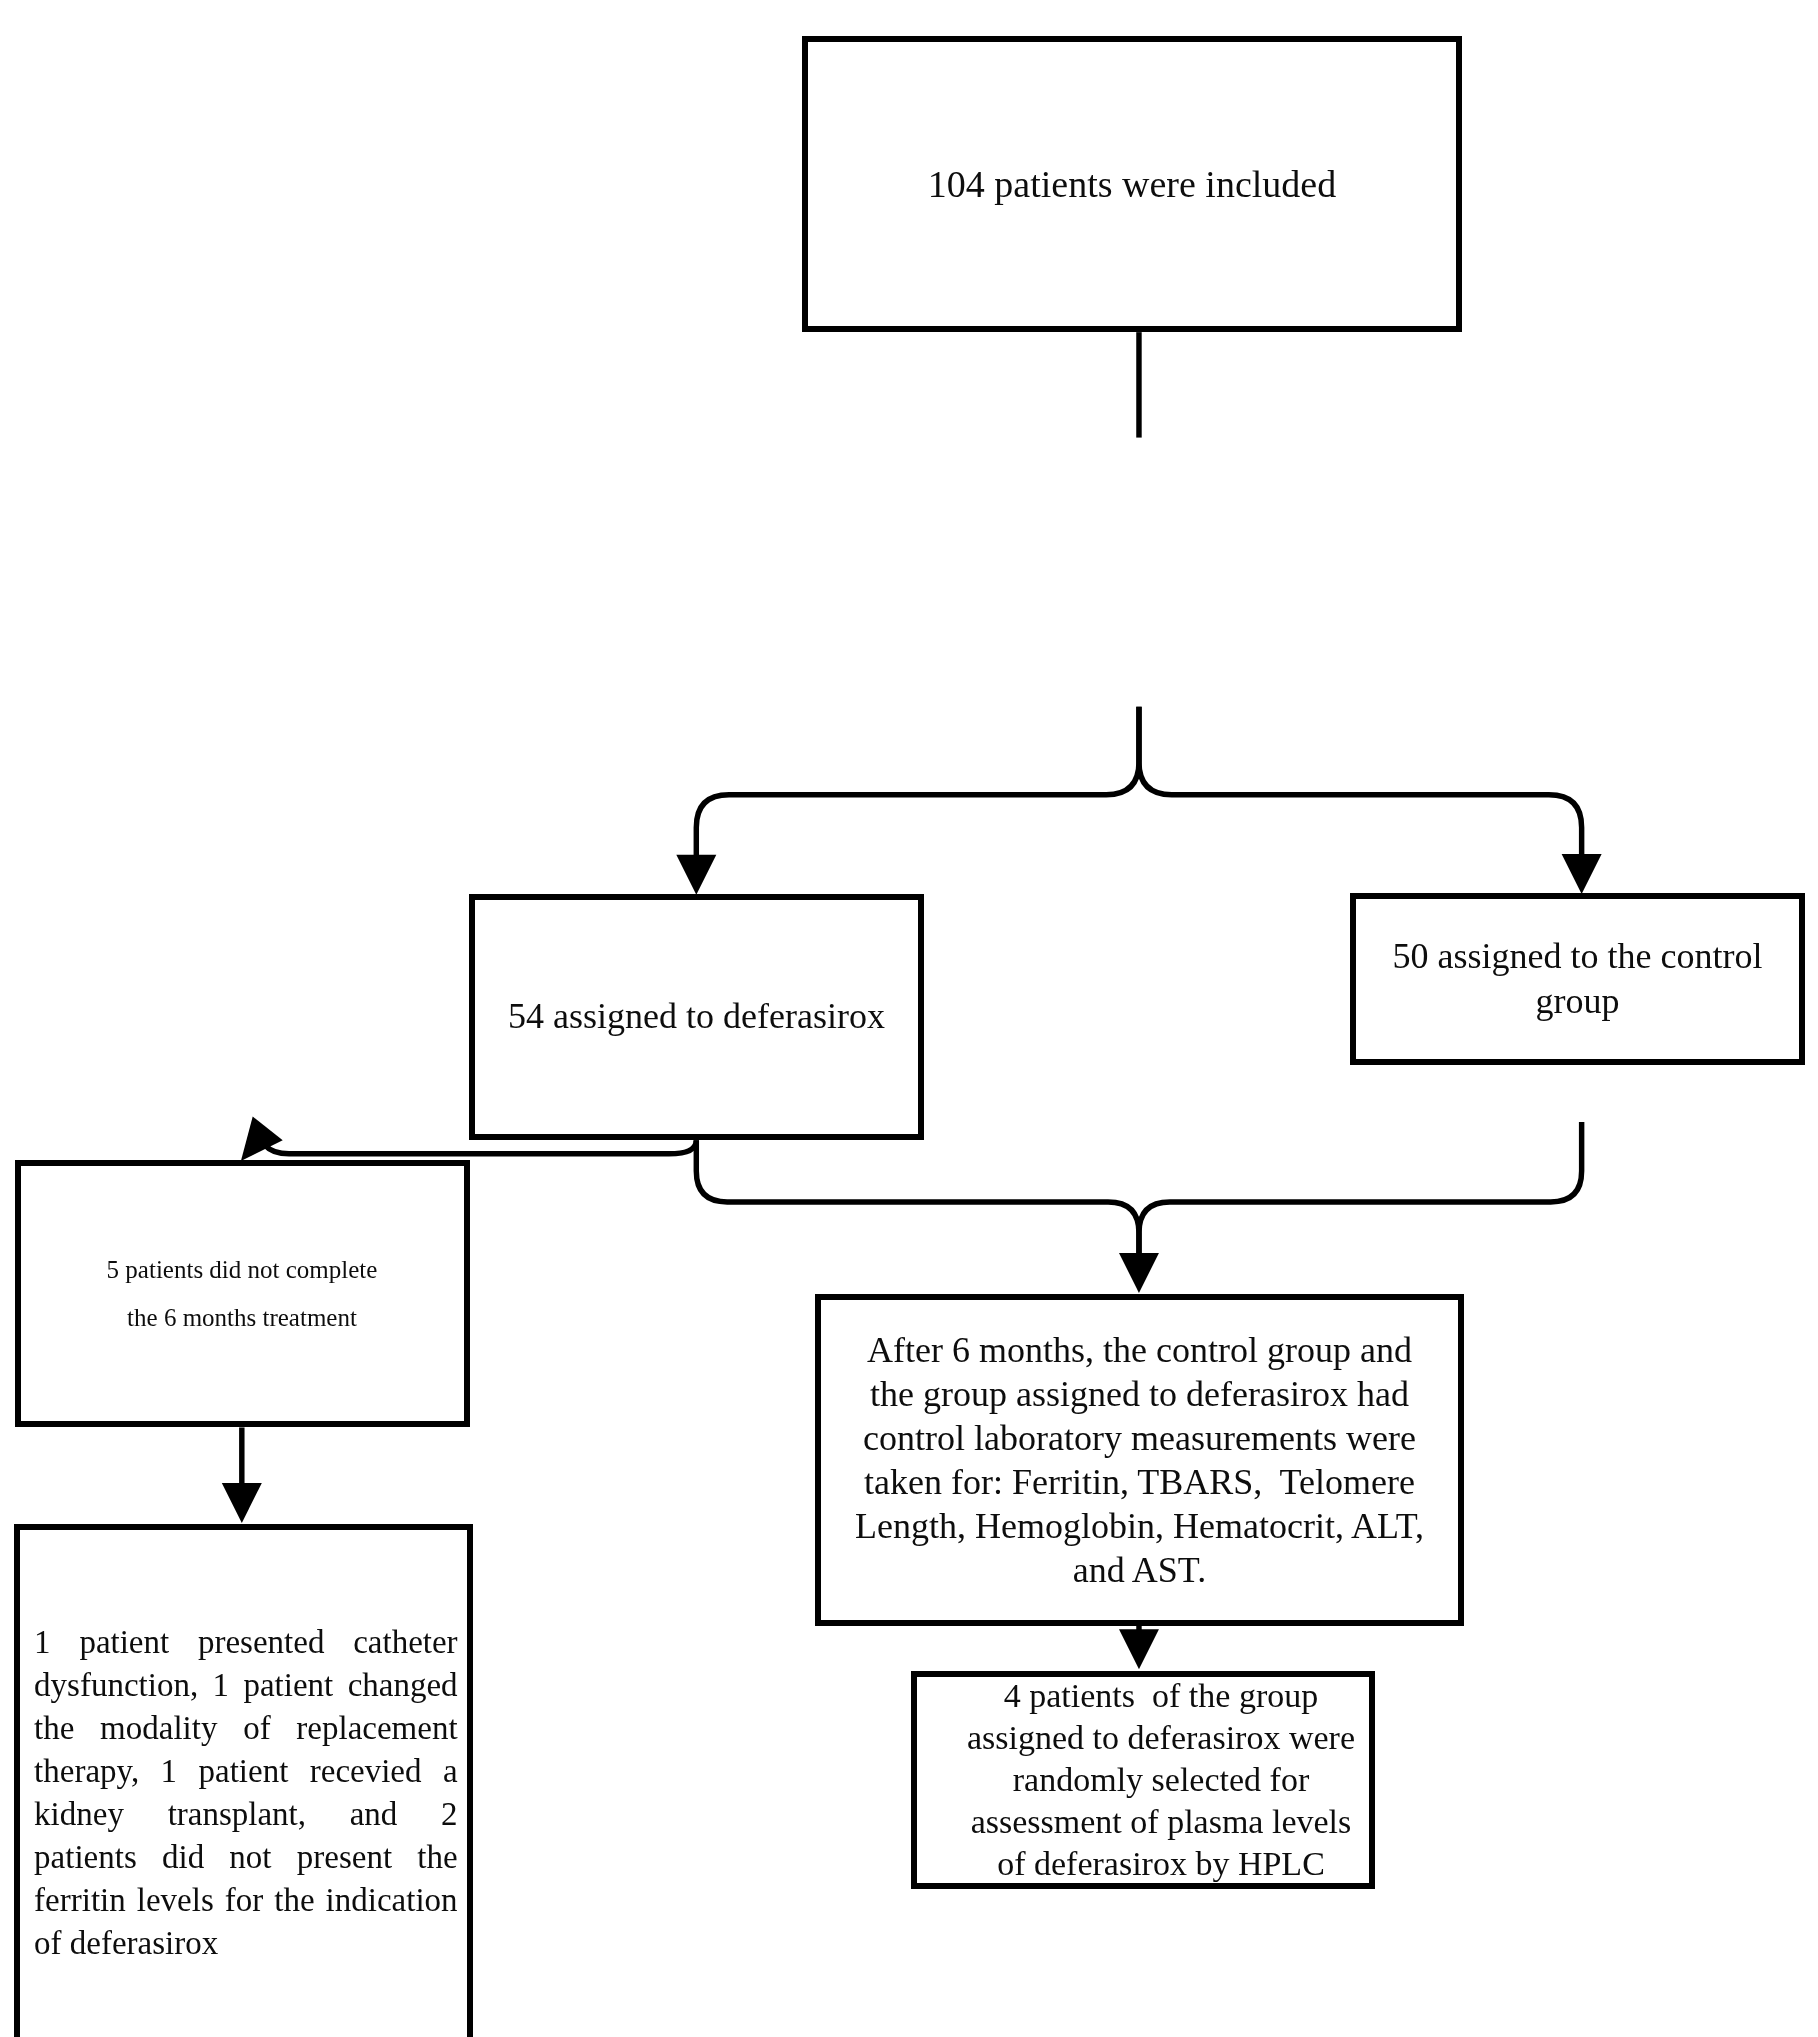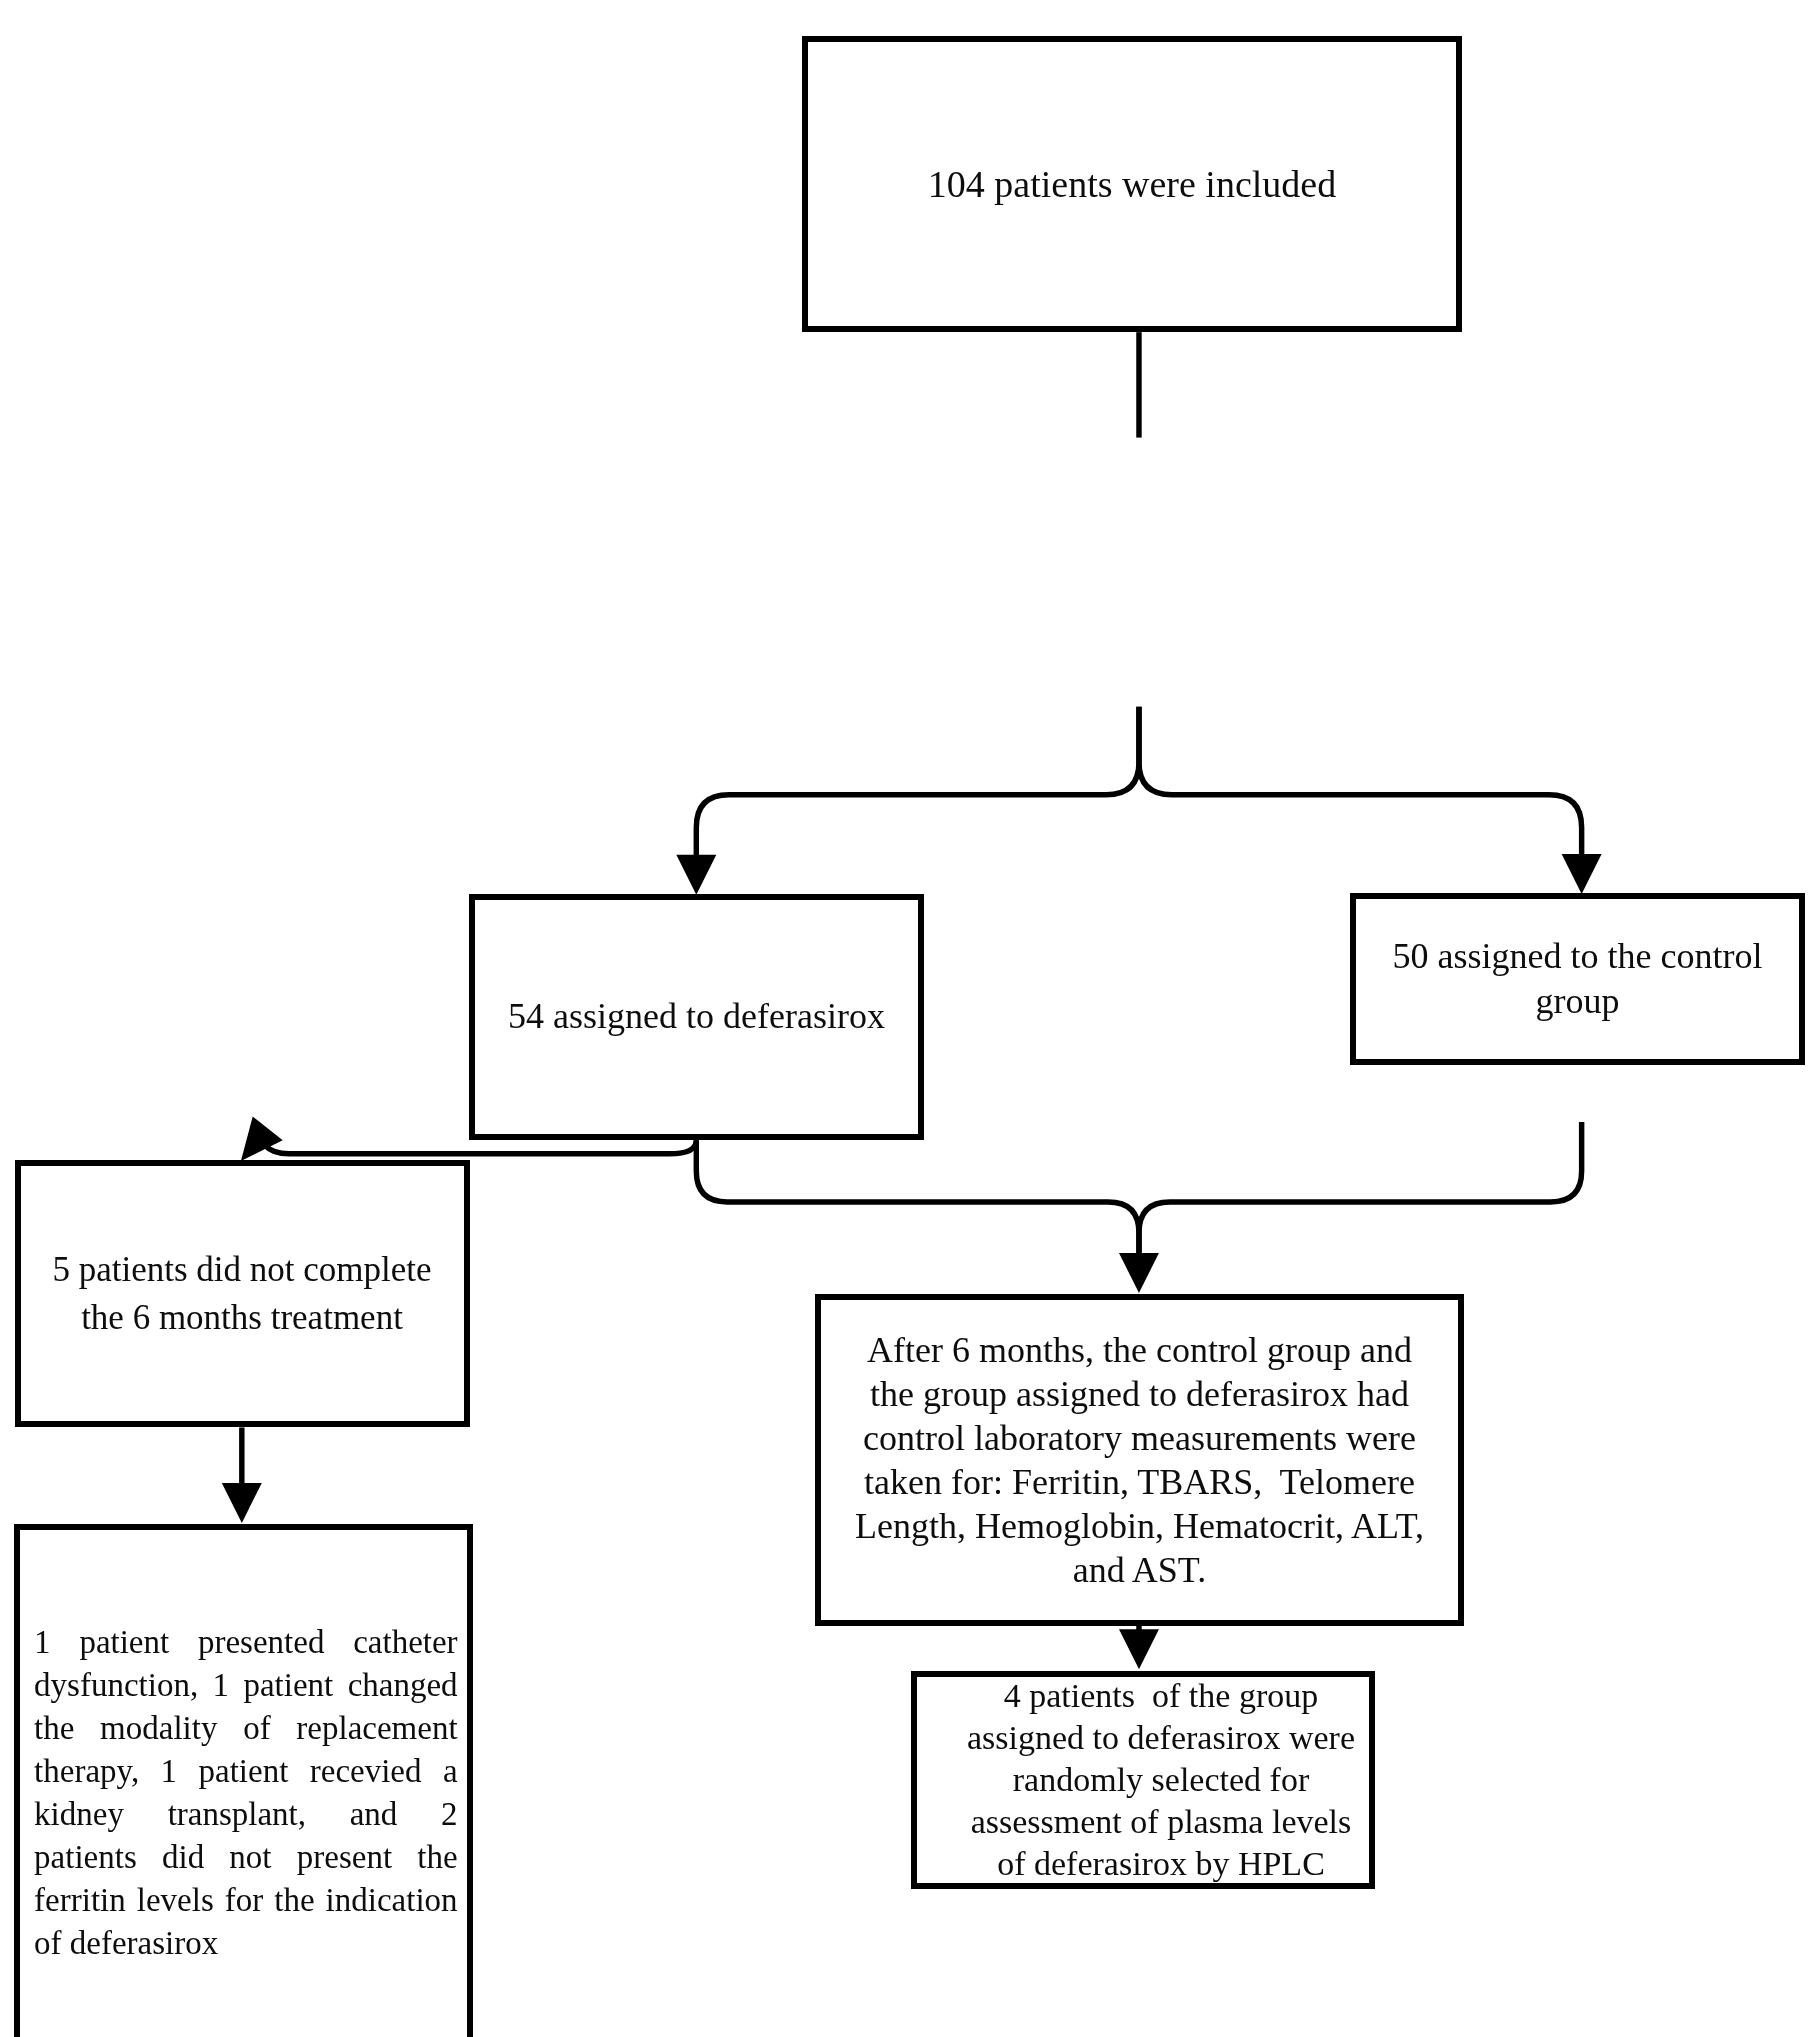--- a/index.html
+++ b/index.html
@@ -34,21 +34,21 @@
     align-items: center;
     justify-content: center;
     text-align: center;
     white-space: pre-wrap;
     line-height: 1.22;
   }
   .box-included       { left: 802px;  top: 11.8px;   width: 660px; height: 296px; font-size: 38px; }
   .box-enrolled       { left: 813px;  top: 414px;  width: 651px; height: 269px; font-size: 36px; line-height: 45px; }
   .box-deferasirox    { left: 469px;  top: 870px;  width: 455px; height: 246px; font-size: 36px; }
   .box-control        { left: 1350px; top: 869px;  width: 455px; height: 172px; font-size: 36px; line-height: 45px; }
-  .box-not-completed  { left: 14.5px;   top: 1136px; width: 455px; height: 267px; font-size: 35px; line-height: 48px; }
+  .box-not-completed  { left: 14.5px;   top: 1136px; width: 455px; height: 267px; font-size: 25px; line-height: 48px; }
   .box-after          { left: 815px;  top: 1270px; width: 649px; height: 332px; font-size: 36px; line-height: 44px; }
   .box-hplc           { left: 911px; top: 1647px; width: 464px; height: 218px; font-size: 34px; line-height: 42px; padding-left: 36px; }
   .box-dropout {
     left: 13.6px; top: 1500px; width: 459px; height: 528px;
     display: block;
     text-align: justify;
     white-space: normal;
     font-size: 33px;
     line-height: 43px;
     padding: 91px 9px 0 14.5px;

